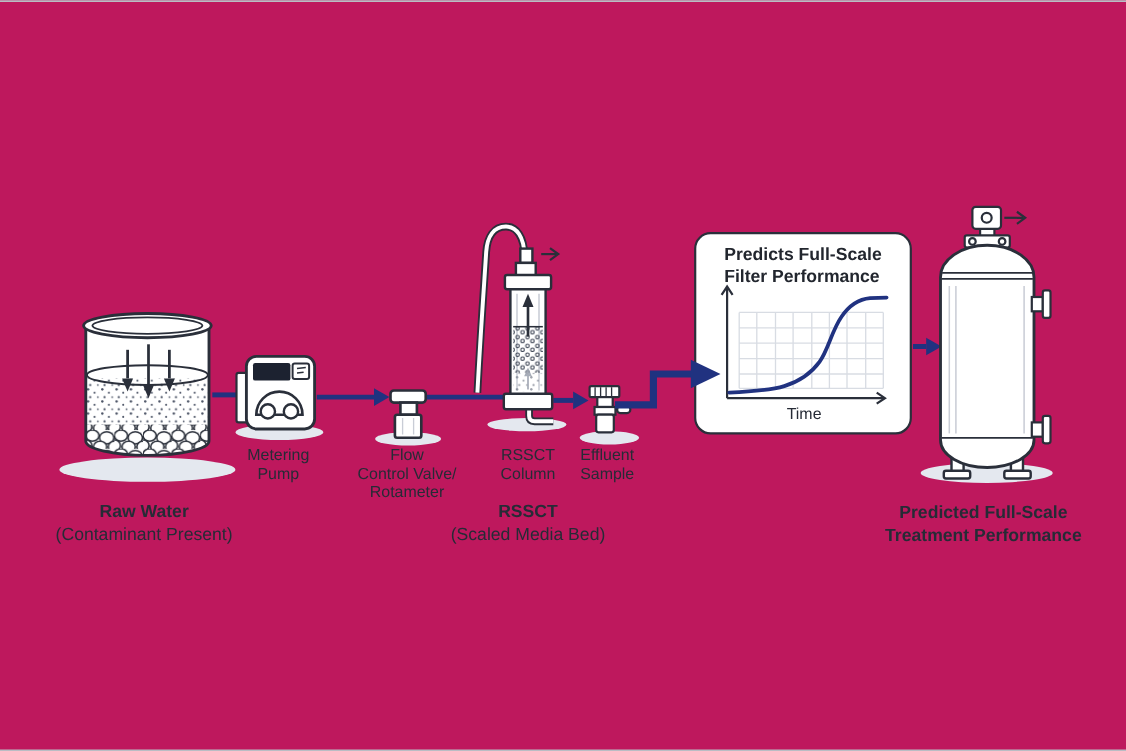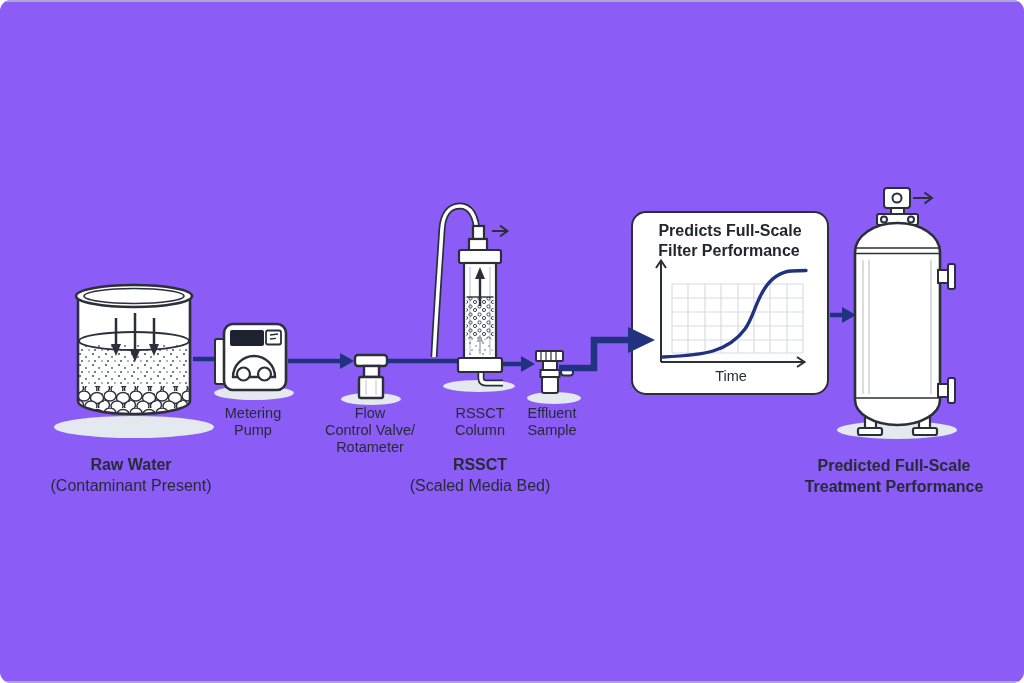--- a/index.html
+++ b/index.html
@@ -1,16 +1,16 @@
 <!DOCTYPE html>
 <html><head>
 <meta charset="utf-8">
 <style>
   html,body{margin:0;padding:0;background:#ffffff;}
-  .stage{width:1024px;height:683px;position:relative;background:#8b5cf6;overflow:hidden;border-radius:11px;}
+  .stage{width:1024px;height:683px;position:relative;background:#be185d;overflow:hidden;}
   svg{display:block;}
   svg text{font-family:"Liberation Sans","DejaVu Sans",sans-serif;fill:#262b36;}
   .lbl{font-size:14.5px;font-weight:500;text-anchor:middle;}
   .cap{font-size:16px;font-weight:400;text-anchor:middle;}
   .cap-b{font-size:16px;font-weight:700;text-anchor:middle;}
   .cap-m{font-size:16px;font-weight:600;text-anchor:middle;}
   .chart-title{font-size:16px;font-weight:600;text-anchor:middle;fill:#22262e;}
   .axis-label{font-size:14.5px;font-weight:500;text-anchor:middle;}
 </style>
 </head>

